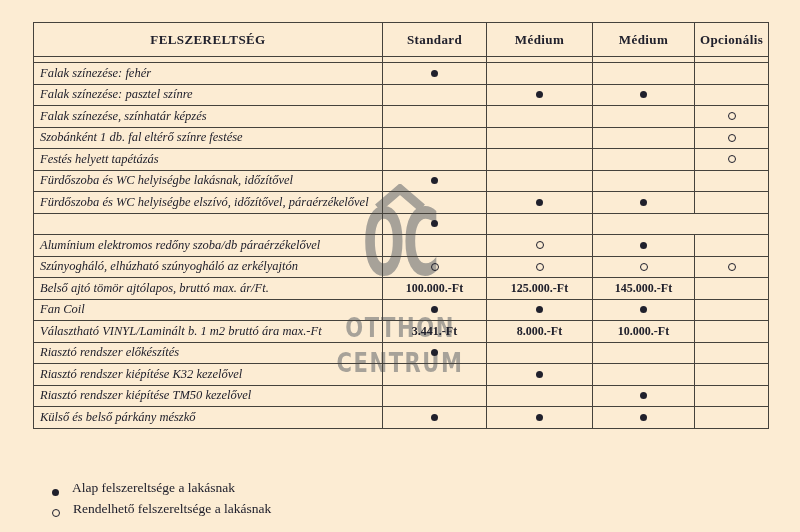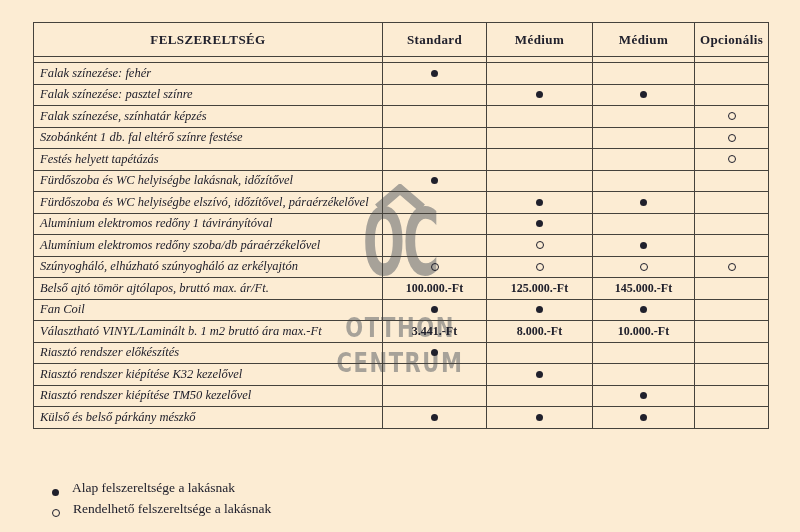--- a/index.html
+++ b/index.html
@@ -148,21 +148,20 @@
           <div class="cell mark"></div>
           <div class="cell mark">
             <span class="dot filled"></span>
           </div>
           <div class="cell mark">
             <span class="dot filled"></span>
           </div>
           <div class="cell mark"></div>
         </div>
         <div class="trow brow">
-          <div class="cell feature">Alumínium elektromos redőny 1 távirányítóval</div>
           <div class="cell mark"></div>
           <div class="cell mark">
             <span class="dot filled"></span>
           </div>
           <div class="cell mark"></div>
           <div class="cell mark"></div>
         </div>
         <div class="trow brow">
           <div class="cell feature">Alumínium elektromos redőny szoba/db páraérzékelővel</div>
           <div class="cell mark"></div>

